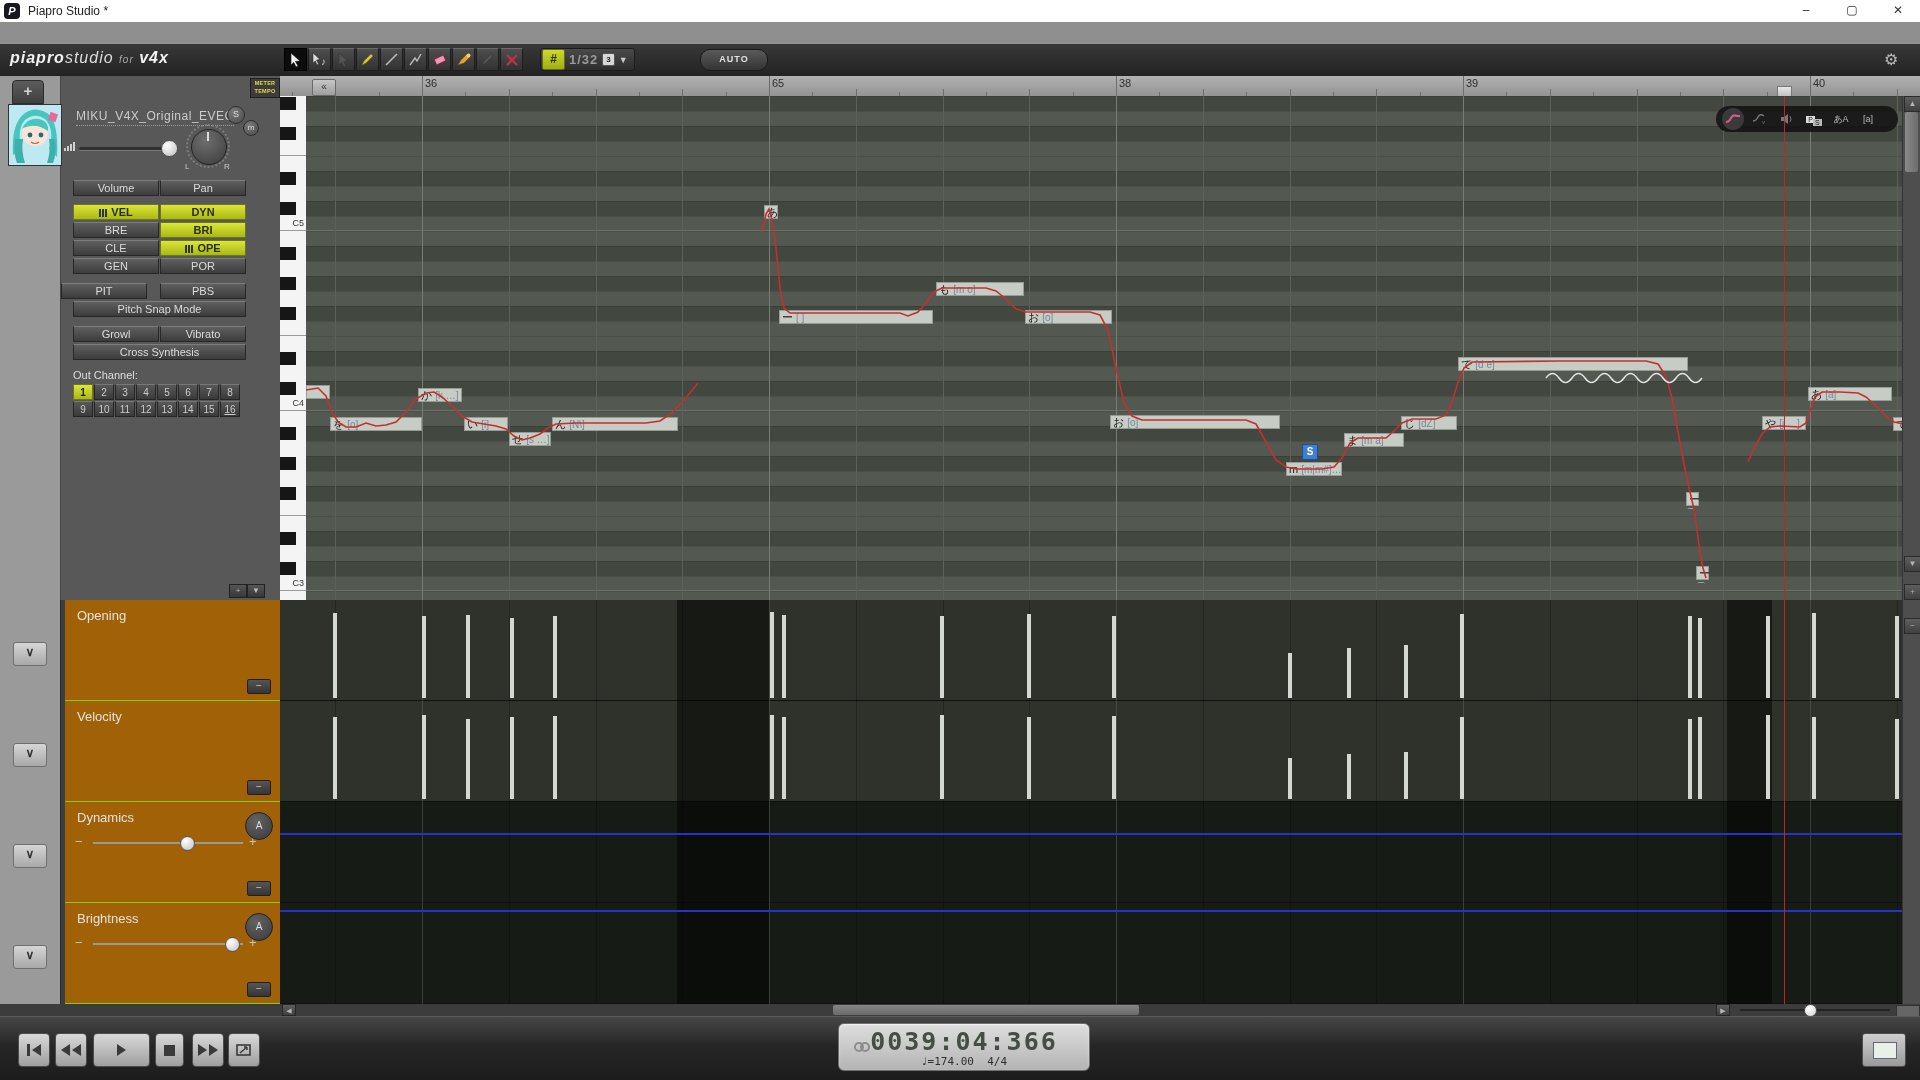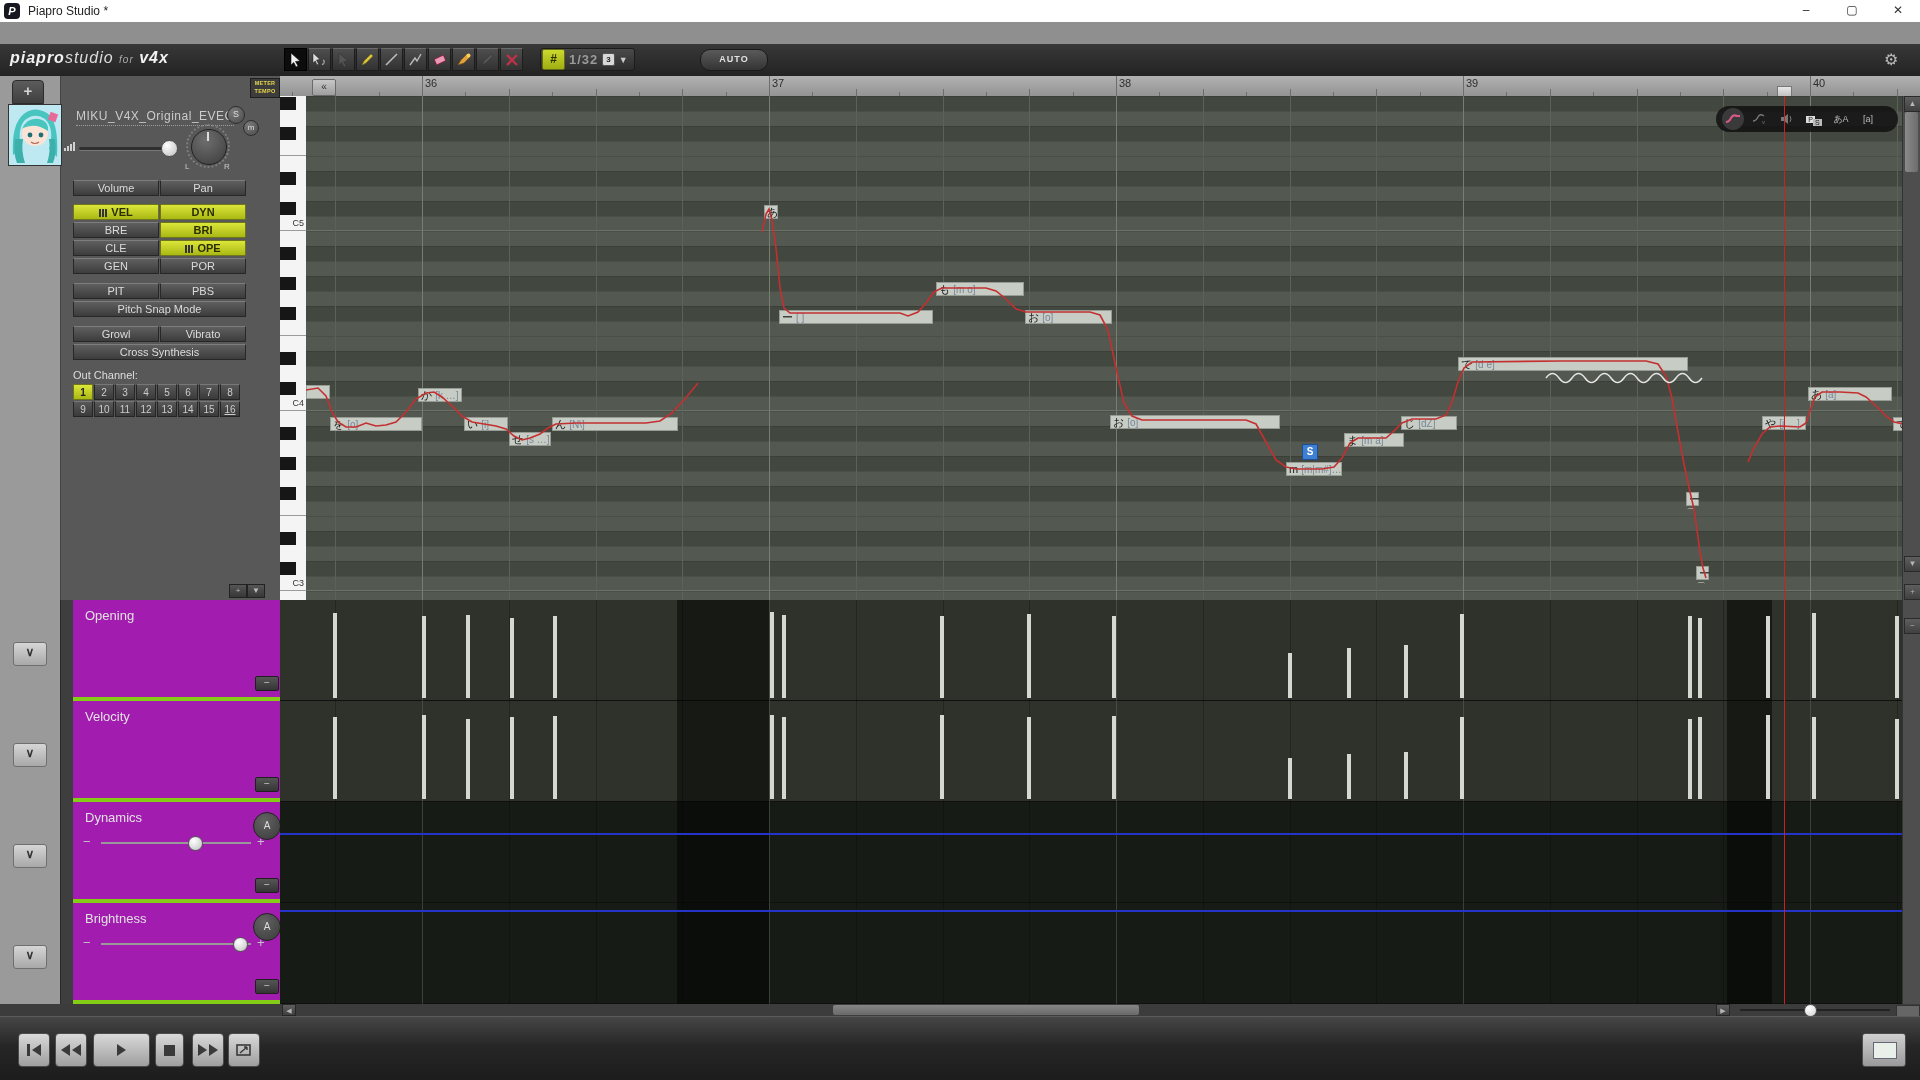--- a/index.html
+++ b/index.html
@@ -116,21 +116,21 @@
   #hscroll{left:0px;top:1004px;width:1920px;height:12px;background:#3c3c3c;}
   .hsb{position:absolute;top:0;width:14px;height:12px;background:linear-gradient(#5e5e5e,#3e3e3e);
       border:1px solid #262626;color:#b5b5b5;font-size:7px;text-align:center;line-height:11px;box-sizing:border-box;}
   #hthumb{position:absolute;left:833px;top:1px;width:306px;height:10px;background:linear-gradient(#868686,#6a6a6a);border-radius:2px;}
   #zline{position:absolute;left:1740px;top:1009px;width:150px;height:2px;background:#222;}
   #zthumb{position:absolute;left:1804px;top:1004px;width:11px;height:11px;border-radius:50%;
       background:radial-gradient(circle at 35% 30%,#fff,#cfcfcf);border:1px solid #555;}
   #hend{position:absolute;left:1896px;top:1005px;width:22px;height:10px;background:#666;border:1px solid #333;}
   
   #lowerlabels{left:60px;top:600px;width:220px;height:404px;background:#3e3e3e;border-left:1px solid #2a2a2a;}
-  .lrow{position:absolute;left:12px;width:220px;box-sizing:border-box;border-bottom:4px solid #84cc16;background:#a21caf;}
+  .lrow{position:absolute;left:4px;width:220px;box-sizing:border-box;border-bottom:1px solid #84cc16;background:#a16207;}
   .lrow .lab{position:absolute;left:12px;top:8px;color:#e2e2e2;font-size:13px;}
   .lrow .minus{position:absolute;right:14px;bottom:6px;width:22px;height:13px;background:linear-gradient(#555,#353535);
       border:1px solid #1f1f1f;border-radius:2px;color:#ccc;text-align:center;line-height:11px;font-size:10px;}
   .abtn{position:absolute;right:12px;top:10px;width:26px;height:26px;border-radius:50%;
       background:radial-gradient(circle at 38% 30%,#636363,#3a3a3a);border:1px solid #222;color:#ddd;
       font-size:10px;text-align:center;line-height:25px;}
   .pslider .mn,.pslider .pl{position:absolute;color:#c5c5c5;font-size:13px;top:-8px;}
   .pslider{position:absolute;left:28px;width:150px;height:2px;background:#999;top:0;}
   .pslider .th{position:absolute;top:-6px;width:13px;height:13px;border-radius:50%;
       background:radial-gradient(circle at 35% 30%,#fff,#c0c0c0);border:1px solid #555;}
@@ -288,21 +288,21 @@
         <div class="pbtn" style="left: 12px; top: 104px; width: 86px;">Volume</div>
         <div class="pbtn" style="left: 99px; top: 104px; width: 86px;">Pan</div>
         <div class="pbtn on" style="left: 12px; top: 128px; width: 86px;"><span class="meterico"></span>VEL</div>
         <div class="pbtn on" style="left: 99px; top: 128px; width: 86px;">DYN</div>
         <div class="pbtn" style="left: 12px; top: 146px; width: 86px;">BRE</div>
         <div class="pbtn on" style="left: 99px; top: 146px; width: 86px;">BRI</div>
         <div class="pbtn" style="left: 12px; top: 164px; width: 86px;">CLE</div>
         <div class="pbtn on" style="left: 99px; top: 164px; width: 86px;"><span class="meterico"></span>OPE</div>
         <div class="pbtn" style="left: 12px; top: 182px; width: 86px;">GEN</div>
         <div class="pbtn" style="left: 99px; top: 182px; width: 86px;">POR</div>
-        <div class="pbtn" style="left: 12px; top: 207px; width: 86px;">PIT</div>
+        <div class="pbtn" style="left: 0; top: 207px; width: 86px;">PIT</div>
         <div class="pbtn" style="left: 99px; top: 207px; width: 86px;">PBS</div>
         <div class="pbtn" style="left: 12px; top: 225px; width: 173px;">Pitch Snap Mode</div>
         <div class="pbtn" style="left: 12px; top: 250px; width: 86px;">Growl</div>
         <div class="pbtn" style="left: 99px; top: 250px; width: 86px;">Vibrato</div>
         <div class="pbtn" style="left: 12px; top: 268px; width: 173px;">Cross Synthesis</div>
       </div>
     <div id="outlabel" class="abs">Out Channel:</div>
     <div id="channels">
         <div class="ch on" style="left: 12px; top: 308px;">1</div>
         <div class="ch" style="left: 33px; top: 308px;">2</div>
@@ -363,21 +363,21 @@
       <div class="rtick" style="left: 1356.5px; height: 7px;"></div>
       <div class="rtick" style="left: 1399.88px; height: 4px;"></div>
       <div class="rtick" style="left: 1443.25px; height: 7px;"></div>
       <div class="rtick" style="left: 1486.62px; height: 4px;"></div>
       <div class="rtick" style="left: 1530px; height: 7px;"></div>
       <div class="rtick" style="left: 1573.38px; height: 4px;"></div>
       <div class="rtick" style="left: 1616.75px; height: 7px;"></div>
       <div class="rmline" style="left: 142px;"></div>
       <div class="rnum" style="left: 145px;">36</div>
       <div class="rmline" style="left: 489px;"></div>
-      <div class="rnum" style="left: 492px;">37</div>
+      <div class="rnum" style="left: 492px;">65</div>
       <div class="rmline" style="left: 836px;"></div>
       <div class="rnum" style="left: 839px;">38</div>
       <div class="rmline" style="left: 1183px;"></div>
       <div class="rnum" style="left: 1186px;">39</div>
       <div class="rmline" style="left: 1530px;"></div>
       <div class="rnum" style="left: 1533px;">40</div>
     </div>
   <div id="collapsebtn" class="abs">«</div>
   <div id="phmarker" class="abs"></div>
 
@@ -712,18 +712,28 @@
           <span class="tri r"></span>
           <span class="tri r"></span>
         </div>
         <div class="trbtn" style="left: 228px; width: 30px;">
           <svg width="16" height="14">
             <rect x="1" y="2" width="13" height="10" fill="none" stroke="#3a3a3a" stroke-width="1.6"></rect>
             <path d="M4 10 L11 4 M11 4 L8 4 M11 4 L11 7" stroke="#3a3a3a" stroke-width="1.4" fill="none"></path>
           </svg>
         </div>
       </div>
+    <div id="timebox">
+      <div id="chain">
+        <svg width="18" height="14" viewBox="0 0 18 14">
+            <circle cx="6" cy="7" r="4" fill="none" stroke="#8c8c8c" stroke-width="2"></circle>
+            <circle cx="12" cy="7" r="4" fill="none" stroke="#8c8c8c" stroke-width="2"></circle>
+          </svg>
+      </div>
+      <div id="timemain">0039:04:366</div>
+      <div id="timesub"><span>♩=174.00</span>&nbsp;&nbsp;<span>4/4</span></div>
+    </div>
     <div id="imgbtn">
         <i></i>
       </div>
   </div>
 
 </div>
 
 </body></html>

